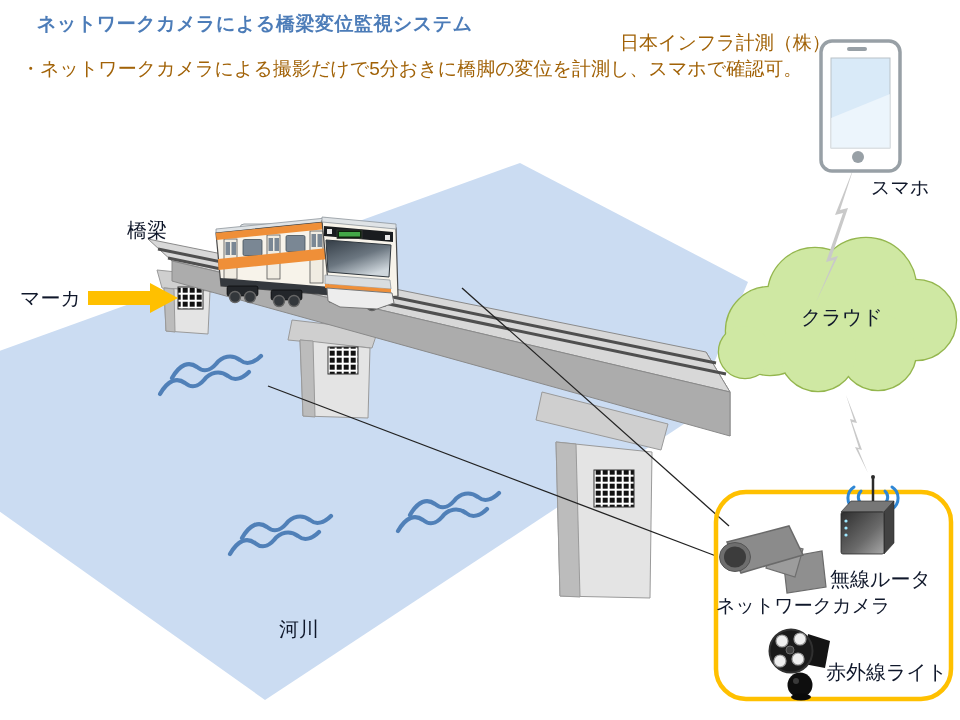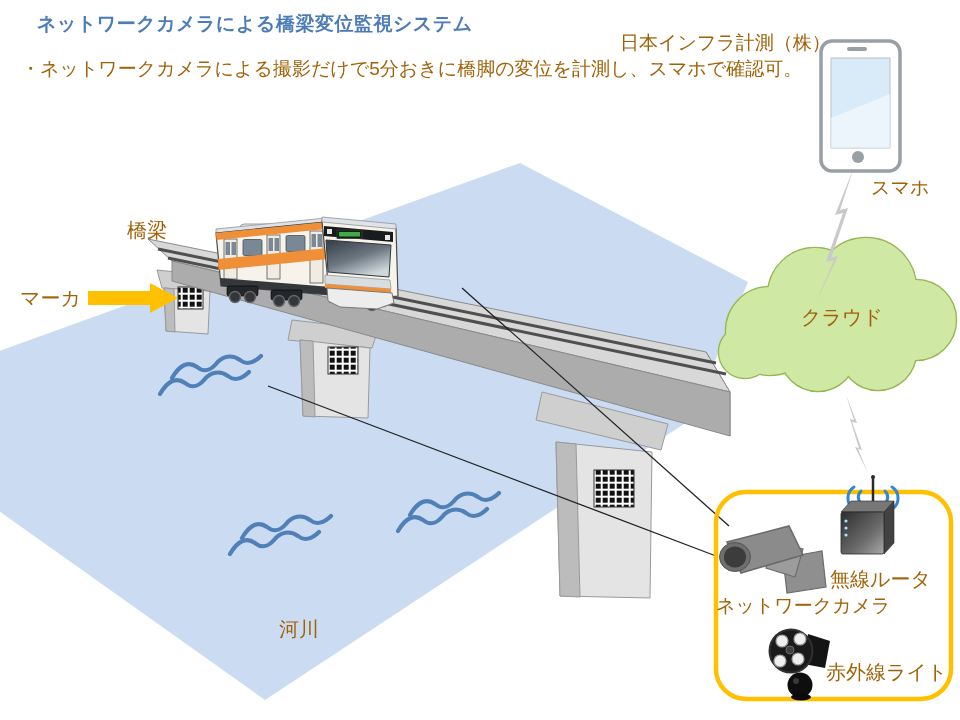--- a/index.html
+++ b/index.html
@@ -2,21 +2,21 @@
 <html><head>
 <meta charset="utf-8">
 <style>
   html,body{margin:0;padding:0;background:#ffffff;}
   body{width:960px;height:720px;position:relative;overflow:hidden;
        font-family:"Liberation Sans","DejaVu Sans",sans-serif;color:#1a1a1a;}
   .abs{position:absolute;white-space:nowrap;}
   #title{left:37px;top:11px;font-size:19px;font-weight:bold;color:#4C7CB8;letter-spacing:.5px;}
   #company{left:620px;top:19px;font-size:19px;color:#a16207;margin-top:11px;}
   #bullets{left:21px;top:56px;font-size:19px;line-height:26.5px;color:#a16207;}
-  .lbl{font-size:20px;color:#a16207;}
+  .lbl{font-size:20px;color:#0f172a;}
   #lbl-bridge{left:127px;top:217px;}
   #lbl-marker{left:20px;top:285px;}
   #lbl-river{left:279px;top:616px;}
   #lbl-phone{left:871px;top:175px;font-size:19px;}
   #lbl-cloud{left:801px;top:304px;text-align:right;}
   #lbl-router{left:830px;top:554px;margin-top:12px;}
   #lbl-camera{left:716px;top:593px;font-size:19px;}
   #lbl-ir{left:826px;top:659px;}
   svg{position:absolute;left:0;top:0;}
 </style>

